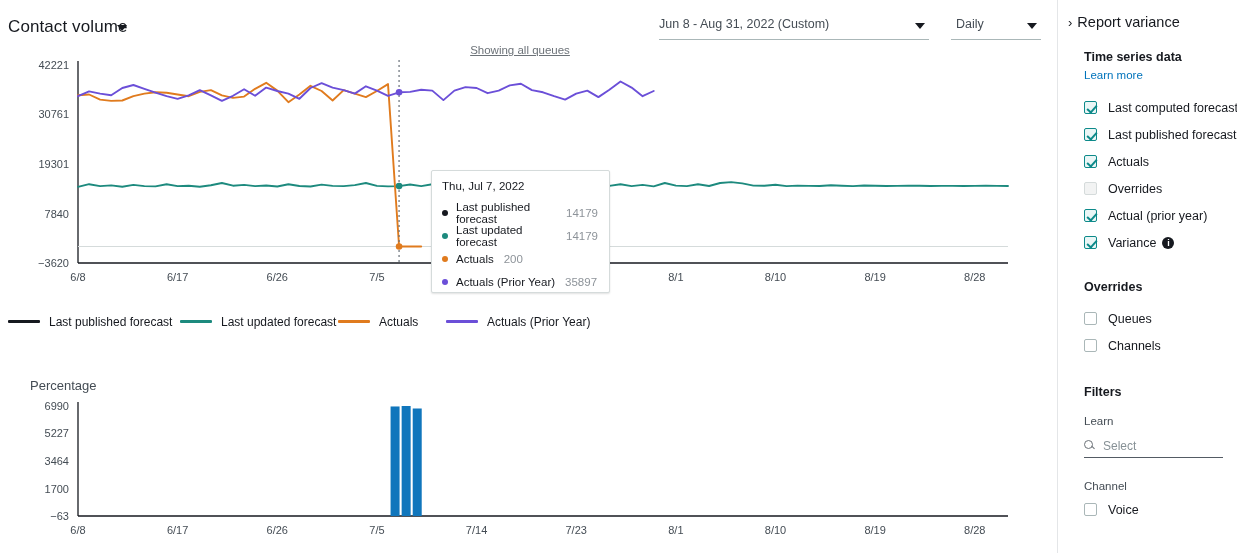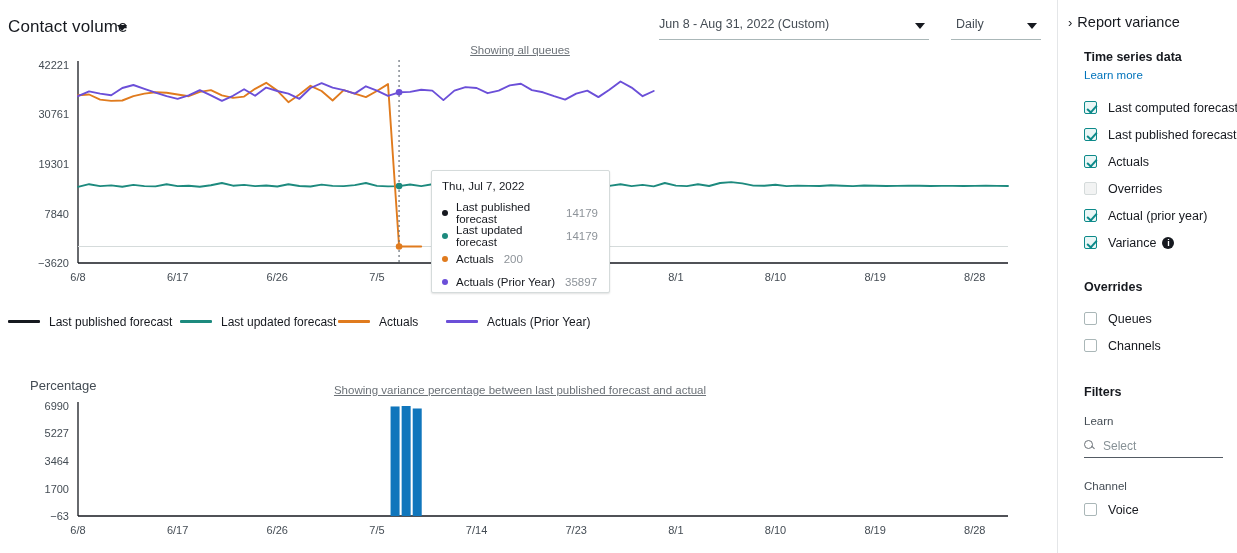--- a/index.html
+++ b/index.html
@@ -225,21 +225,20 @@
           </div>
           <div class="tt-row">
             <span class="tt-dot" style="background:#6b4fd8"></span>
             <span class="tt-name">Actuals (Prior Year)</span>
             <span class="tt-val">35897</span>
           </div>
         </div>
     </div>
 
     <div class="axis-caption" style="left:30px; top:378px;">Percentage</div>
-    <div class="chart-note" id="note-bottom">Showing variance percentage between last published forecast and actual</div>
 
     <div class="chart-wrap" id="chart-bottom">
       <svg id="svg-bottom" width="1040" height="150">
           <line x1="78" y1="10" x2="78" y2="124" stroke="#16191f" stroke-width="1.3"></line>
           <line x1="78" y1="124" x2="1008" y2="124" stroke="#16191f" stroke-width="1.3"></line>
           <text x="69" y="18" class="tick-label ylab">6990</text>
           <text x="69" y="45.496100949950375" class="tick-label ylab">5227</text>
           <text x="69" y="72.99220189990075" class="tick-label ylab">3464</text>
           <text x="69" y="100.50389905004963" class="tick-label ylab">1700</text>
           <text x="69" y="128" class="tick-label ylab">−63</text>

